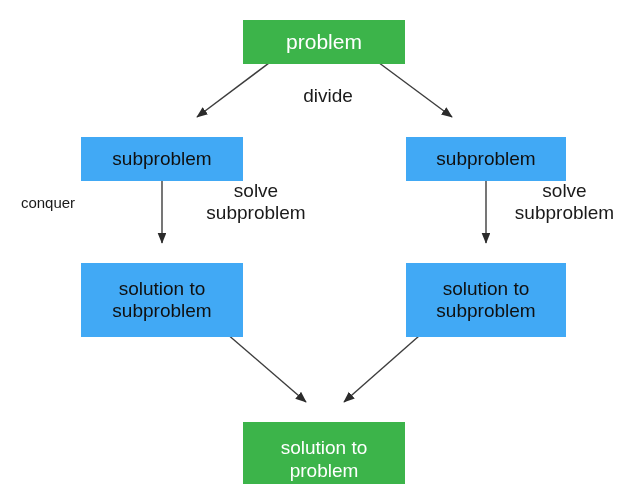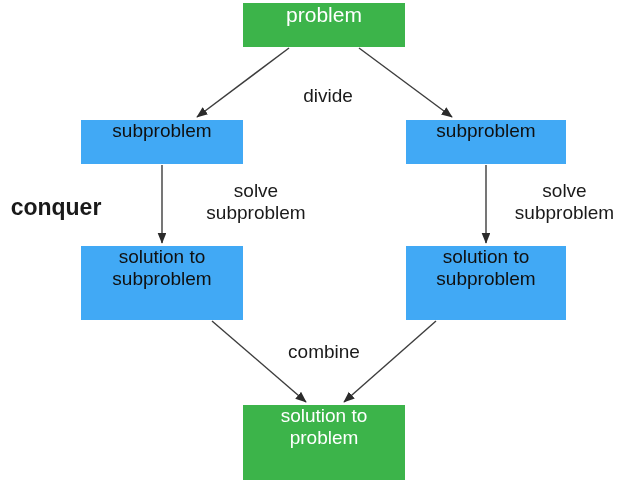--- a/index.html
+++ b/index.html
@@ -19,25 +19,27 @@
   #edges {
     position: absolute;
     left: 0;
     top: 0;
     width: 624px;
     height: 484px;
   }
   .node {
     position: absolute;
     display: flex;
+    align-items: center;
     justify-content: center;
     text-align: center;
     line-height: 1.18;
     box-sizing: border-box;
     z-index: 2;
+    margin-top: 17px;
   }
   .node-green {
     background: #3cb44a;
     color: #ffffff;
   }
   .node-blue {
     background: #41a9f5;
     color: #101010;
   }
   .node-label {
@@ -56,21 +58,21 @@
   
   #node-problem        { left: 243px; top: 3px;   width: 162px; height: 44px; font-size: 21px; }
   #node-subproblem-left  { left: 81px;  top: 120px; width: 162px; height: 44px; font-size: 19px; }
   #node-subproblem-right { left: 406px; top: 120px; width: 160px; height: 44px; font-size: 19px; }
   #node-solution-sub-left  { left: 81px;  top: 246px; width: 162px; height: 74px; font-size: 19px; }
   #node-solution-sub-right { left: 406px; top: 246px; width: 160px; height: 74px; font-size: 19px; }
   #node-solution-problem   { left: 243px; top: 405px; width: 162px; height: 75px; font-size: 19px; }
 
   
   #label-divide      { left: 268px; top: 85px;  width: 120px; font-size: 19px; }
-  #label-conquer     { left: 8px;   top: 194px; width: 96px;  font-size: 23px; font-weight: bold; }
+  #label-conquer     { left: 0px;   top: 194px; width: 96px;  font-size: 15px; }
   #label-solve-left  { left: 186px; top: 180px; width: 140px; font-size: 19px; }
   #label-solve-right { left: 505px; top: 180px; width: 119px; font-size: 19px; }
   #label-combine     { left: 264px; top: 341px; width: 120px; font-size: 19px; }
 </style>
 </head>
 <body>
 
 <div id="canvas">
 
   <svg id="edges" viewBox="0 0 624 484" width="624" height="484" xmlns="http://www.w3.org/2000/svg">
@@ -123,15 +125,14 @@
   <div class="edge-label" id="label-divide">divide</div>
 
   <div class="edge-label" id="label-conquer">conquer</div>
 
   <div class="edge-label" id="label-solve-left">solve
 subproblem</div>
 
   <div class="edge-label" id="label-solve-right">solve
 subproblem</div>
 
-  <div class="edge-label" id="label-combine">combine</div>
 
 </div>
 
 </body></html>

